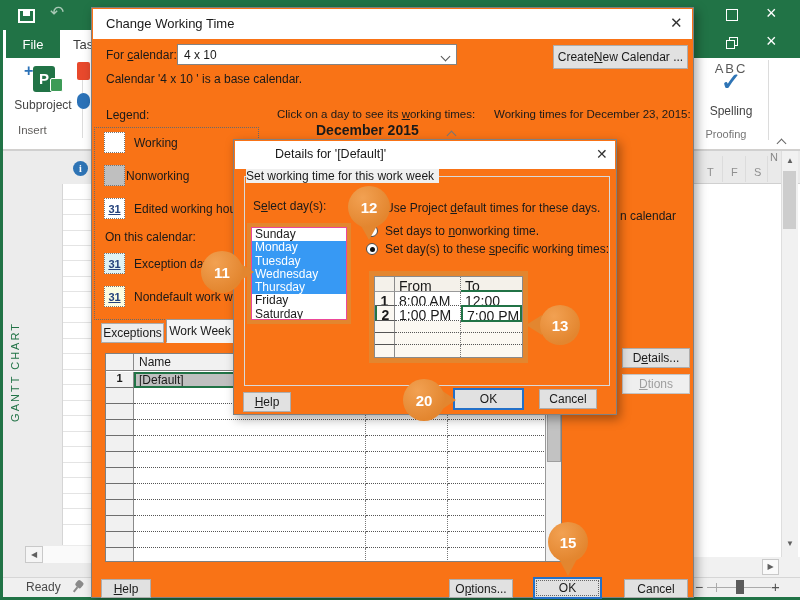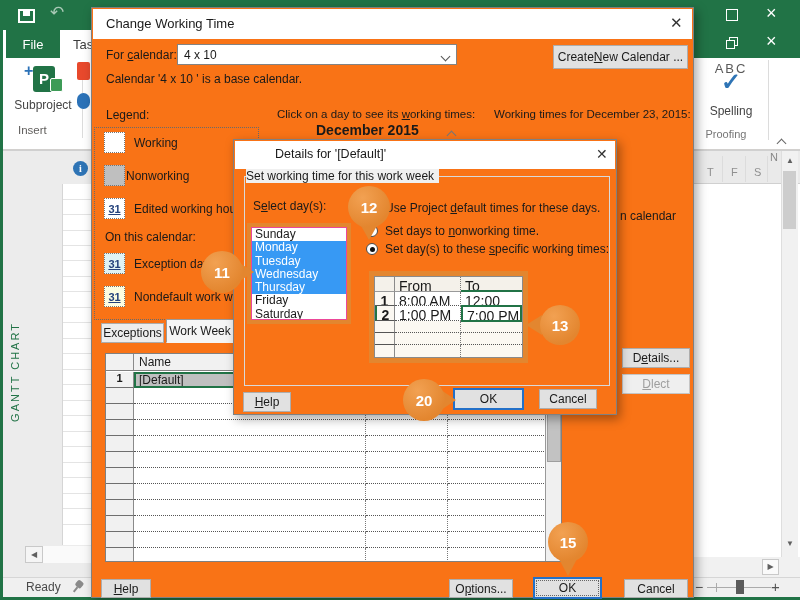--- a/index.html
+++ b/index.html
@@ -271,21 +271,21 @@
     </div>
 
     <button class="btn u-wrap" style="left:530px;top:340px;width:68px;height:20px;">
         <span>D</span>
         <span>e</span>
         <span>tails...</span>
       </button>
     <button class="btn u-wrap disabled" style="left:530px;top:366px;width:68px;height:20px;">
         <span></span>
         <span>D</span>
-        <span>lect</span>
+        <span>tions</span>
       </button>
 
     <button class="btn u-wrap" style="left:9px;top:571px;width:50px;height:19px;">
         <span></span>
         <span>H</span>
         <span>elp</span>
       </button>
     <button class="btn u-wrap" style="left:357px;top:571px;width:64px;height:19px;">
         <span>O</span>
         <span>p</span>

